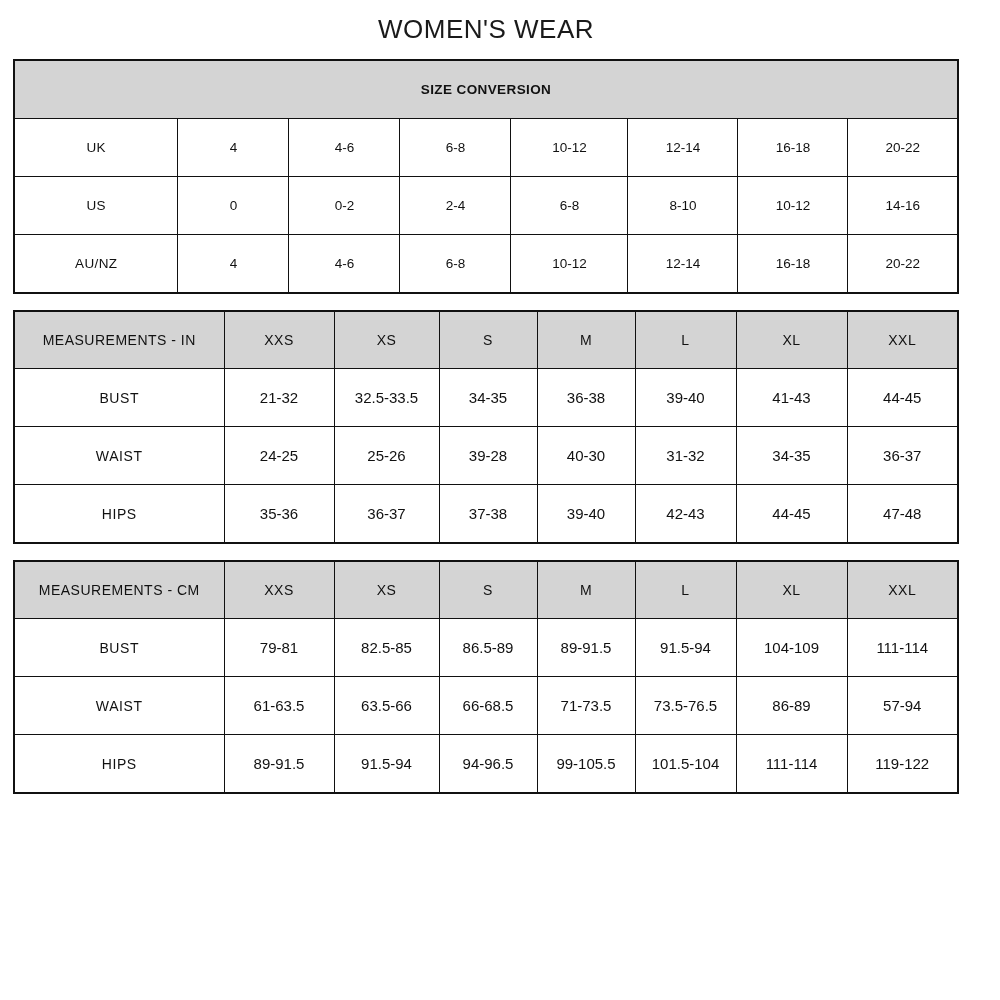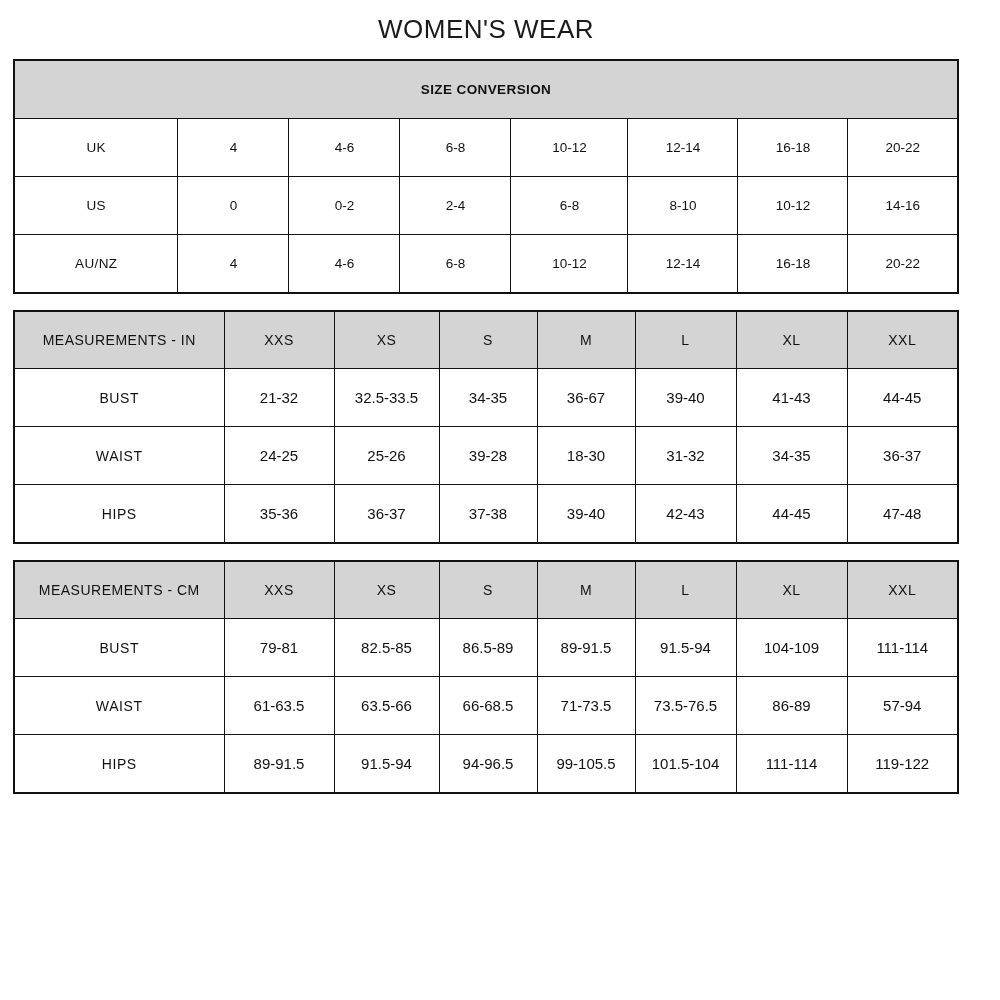--- a/index.html
+++ b/index.html
@@ -172,31 +172,31 @@
         <td>XL</td>
         <td>XXL</td>
       </tr>
     </thead>
     <tbody>
       <tr>
         <td class="rowlabel">BUST</td>
         <td class="val">21-32</td>
         <td class="val">32.5-33.5</td>
         <td class="val">34-35</td>
-        <td class="val">36-67</td>
+        <td class="val">36-38</td>
         <td class="val">39-40</td>
         <td class="val">41-43</td>
         <td class="val">44-45</td>
       </tr>
       <tr>
         <td class="rowlabel">WAIST</td>
         <td class="val">24-25</td>
         <td class="val">25-26</td>
         <td class="val">39-28</td>
-        <td class="val">18-30</td>
+        <td class="val">40-30</td>
         <td class="val">31-32</td>
         <td class="val">34-35</td>
         <td class="val">36-37</td>
       </tr>
       <tr>
         <td class="rowlabel">HIPS</td>
         <td class="val">35-36</td>
         <td class="val">36-37</td>
         <td class="val">37-38</td>
         <td class="val">39-40</td>

